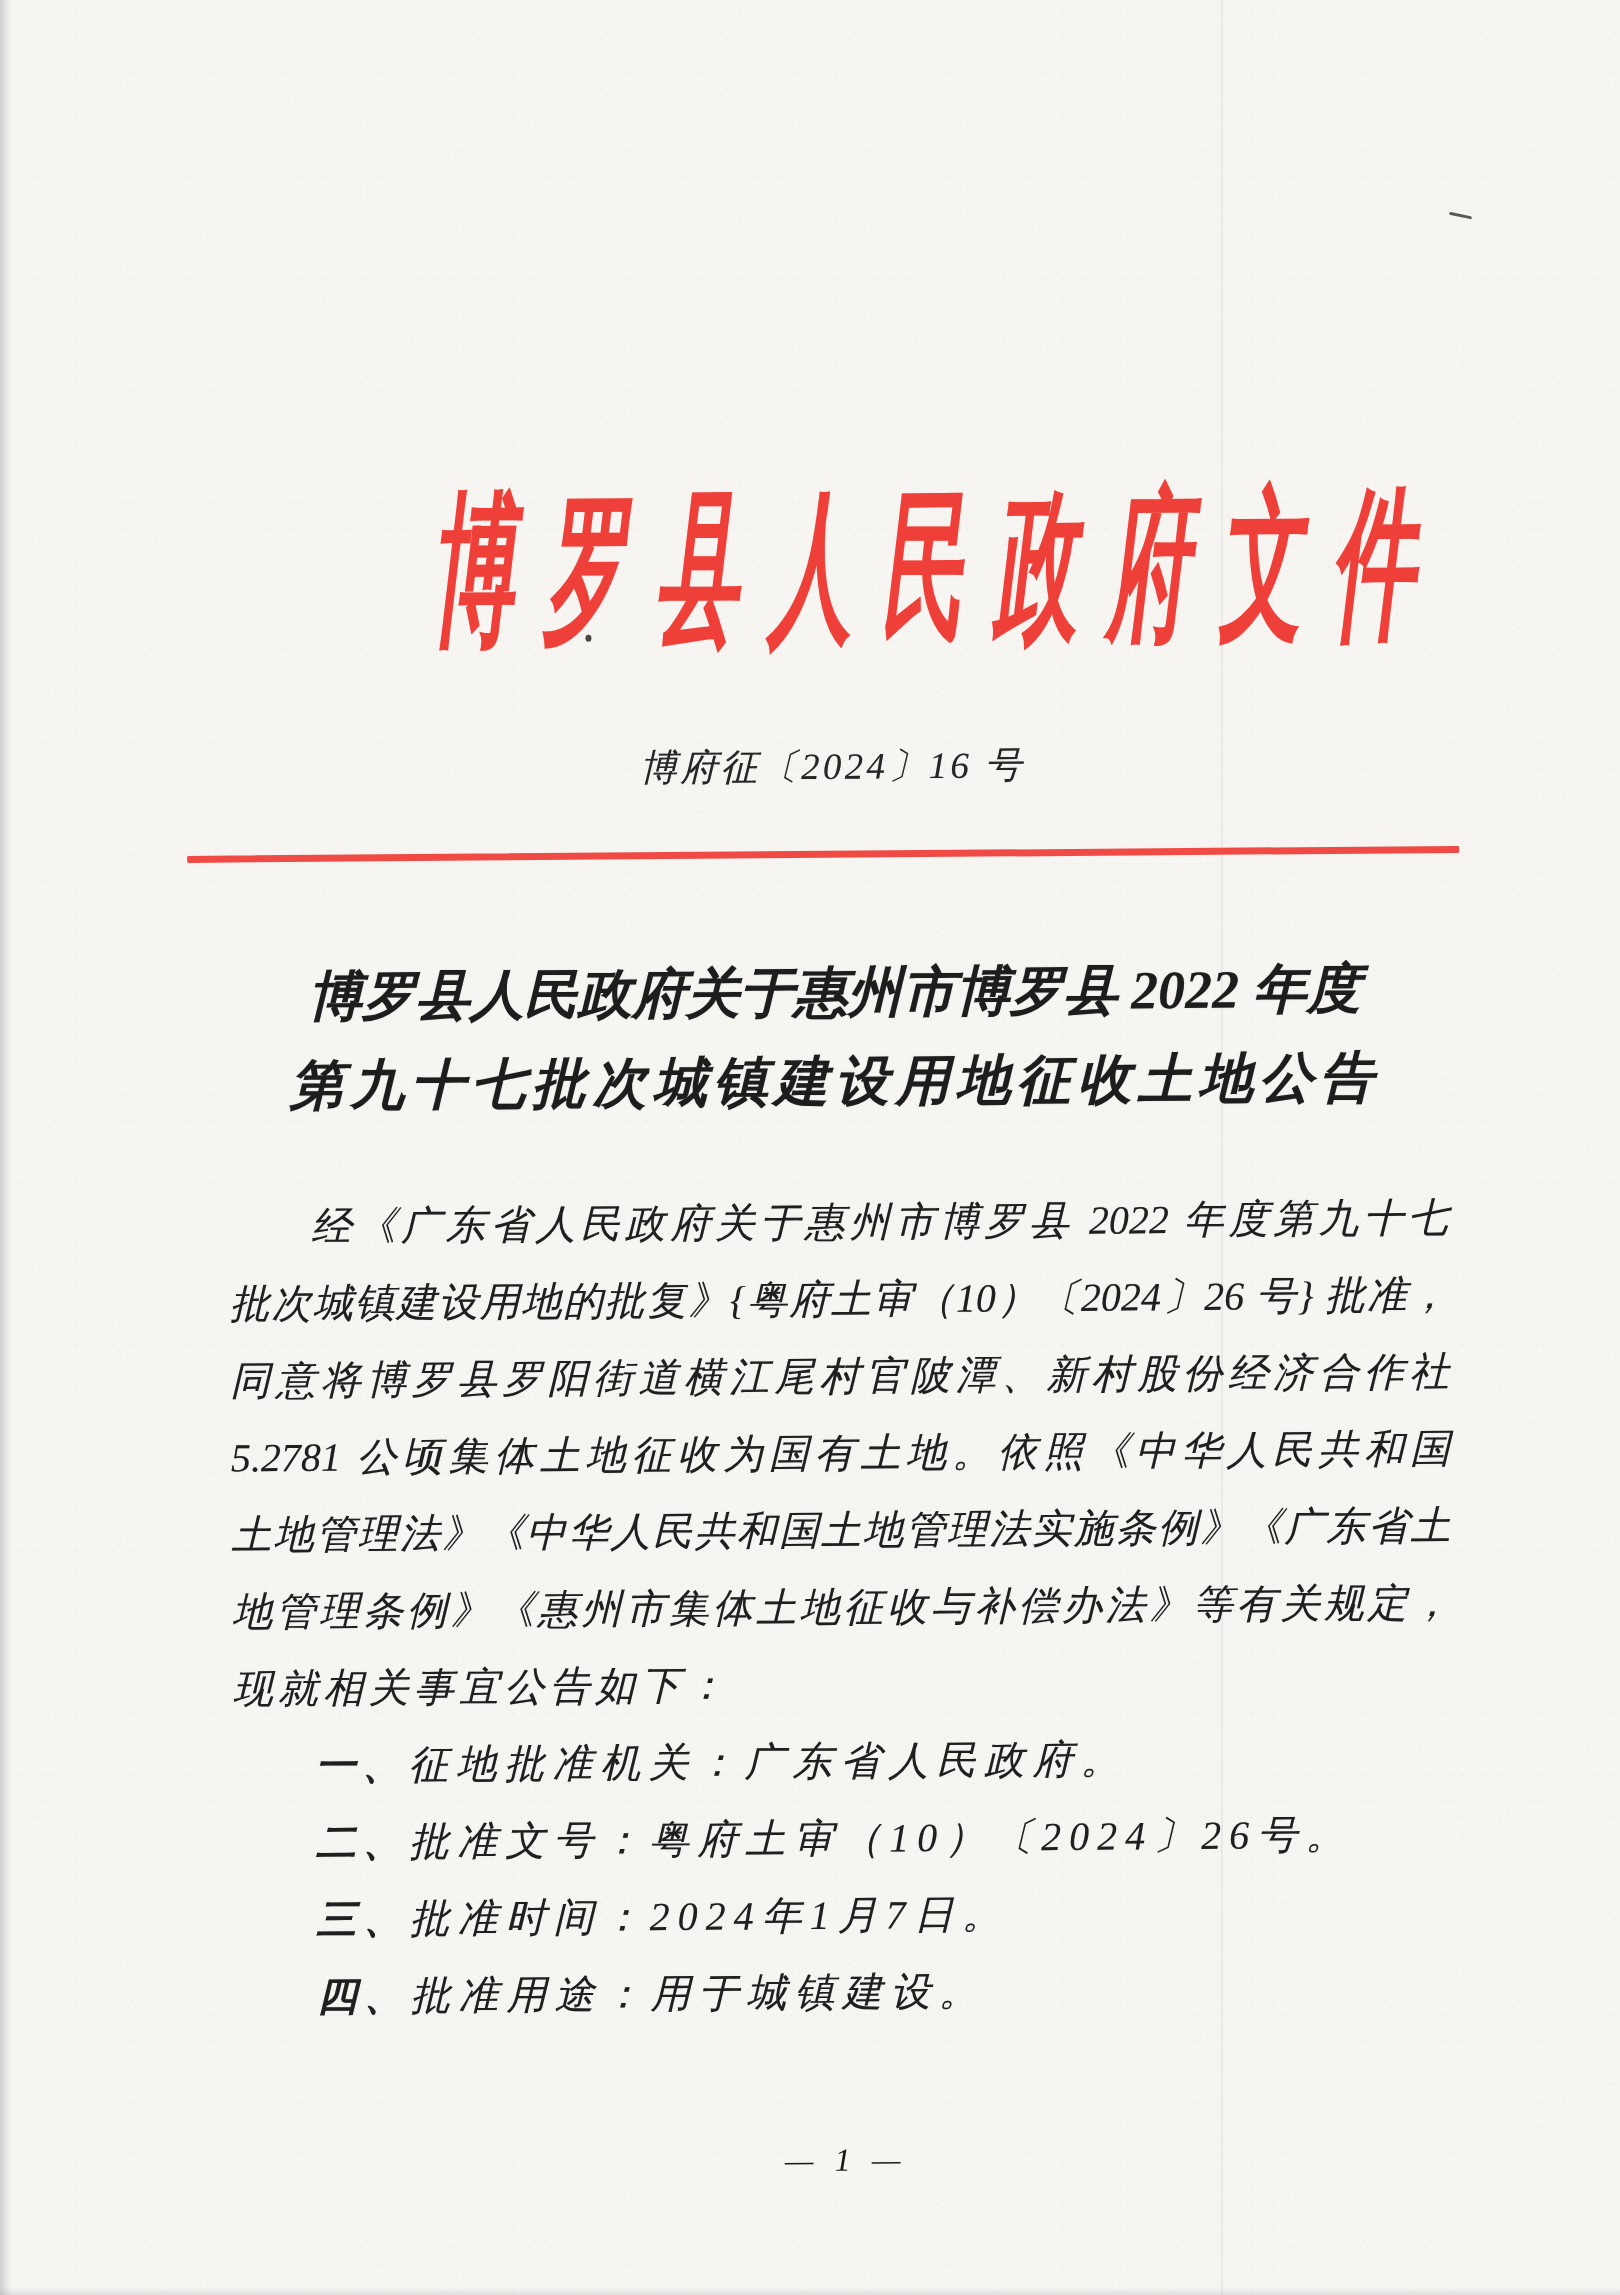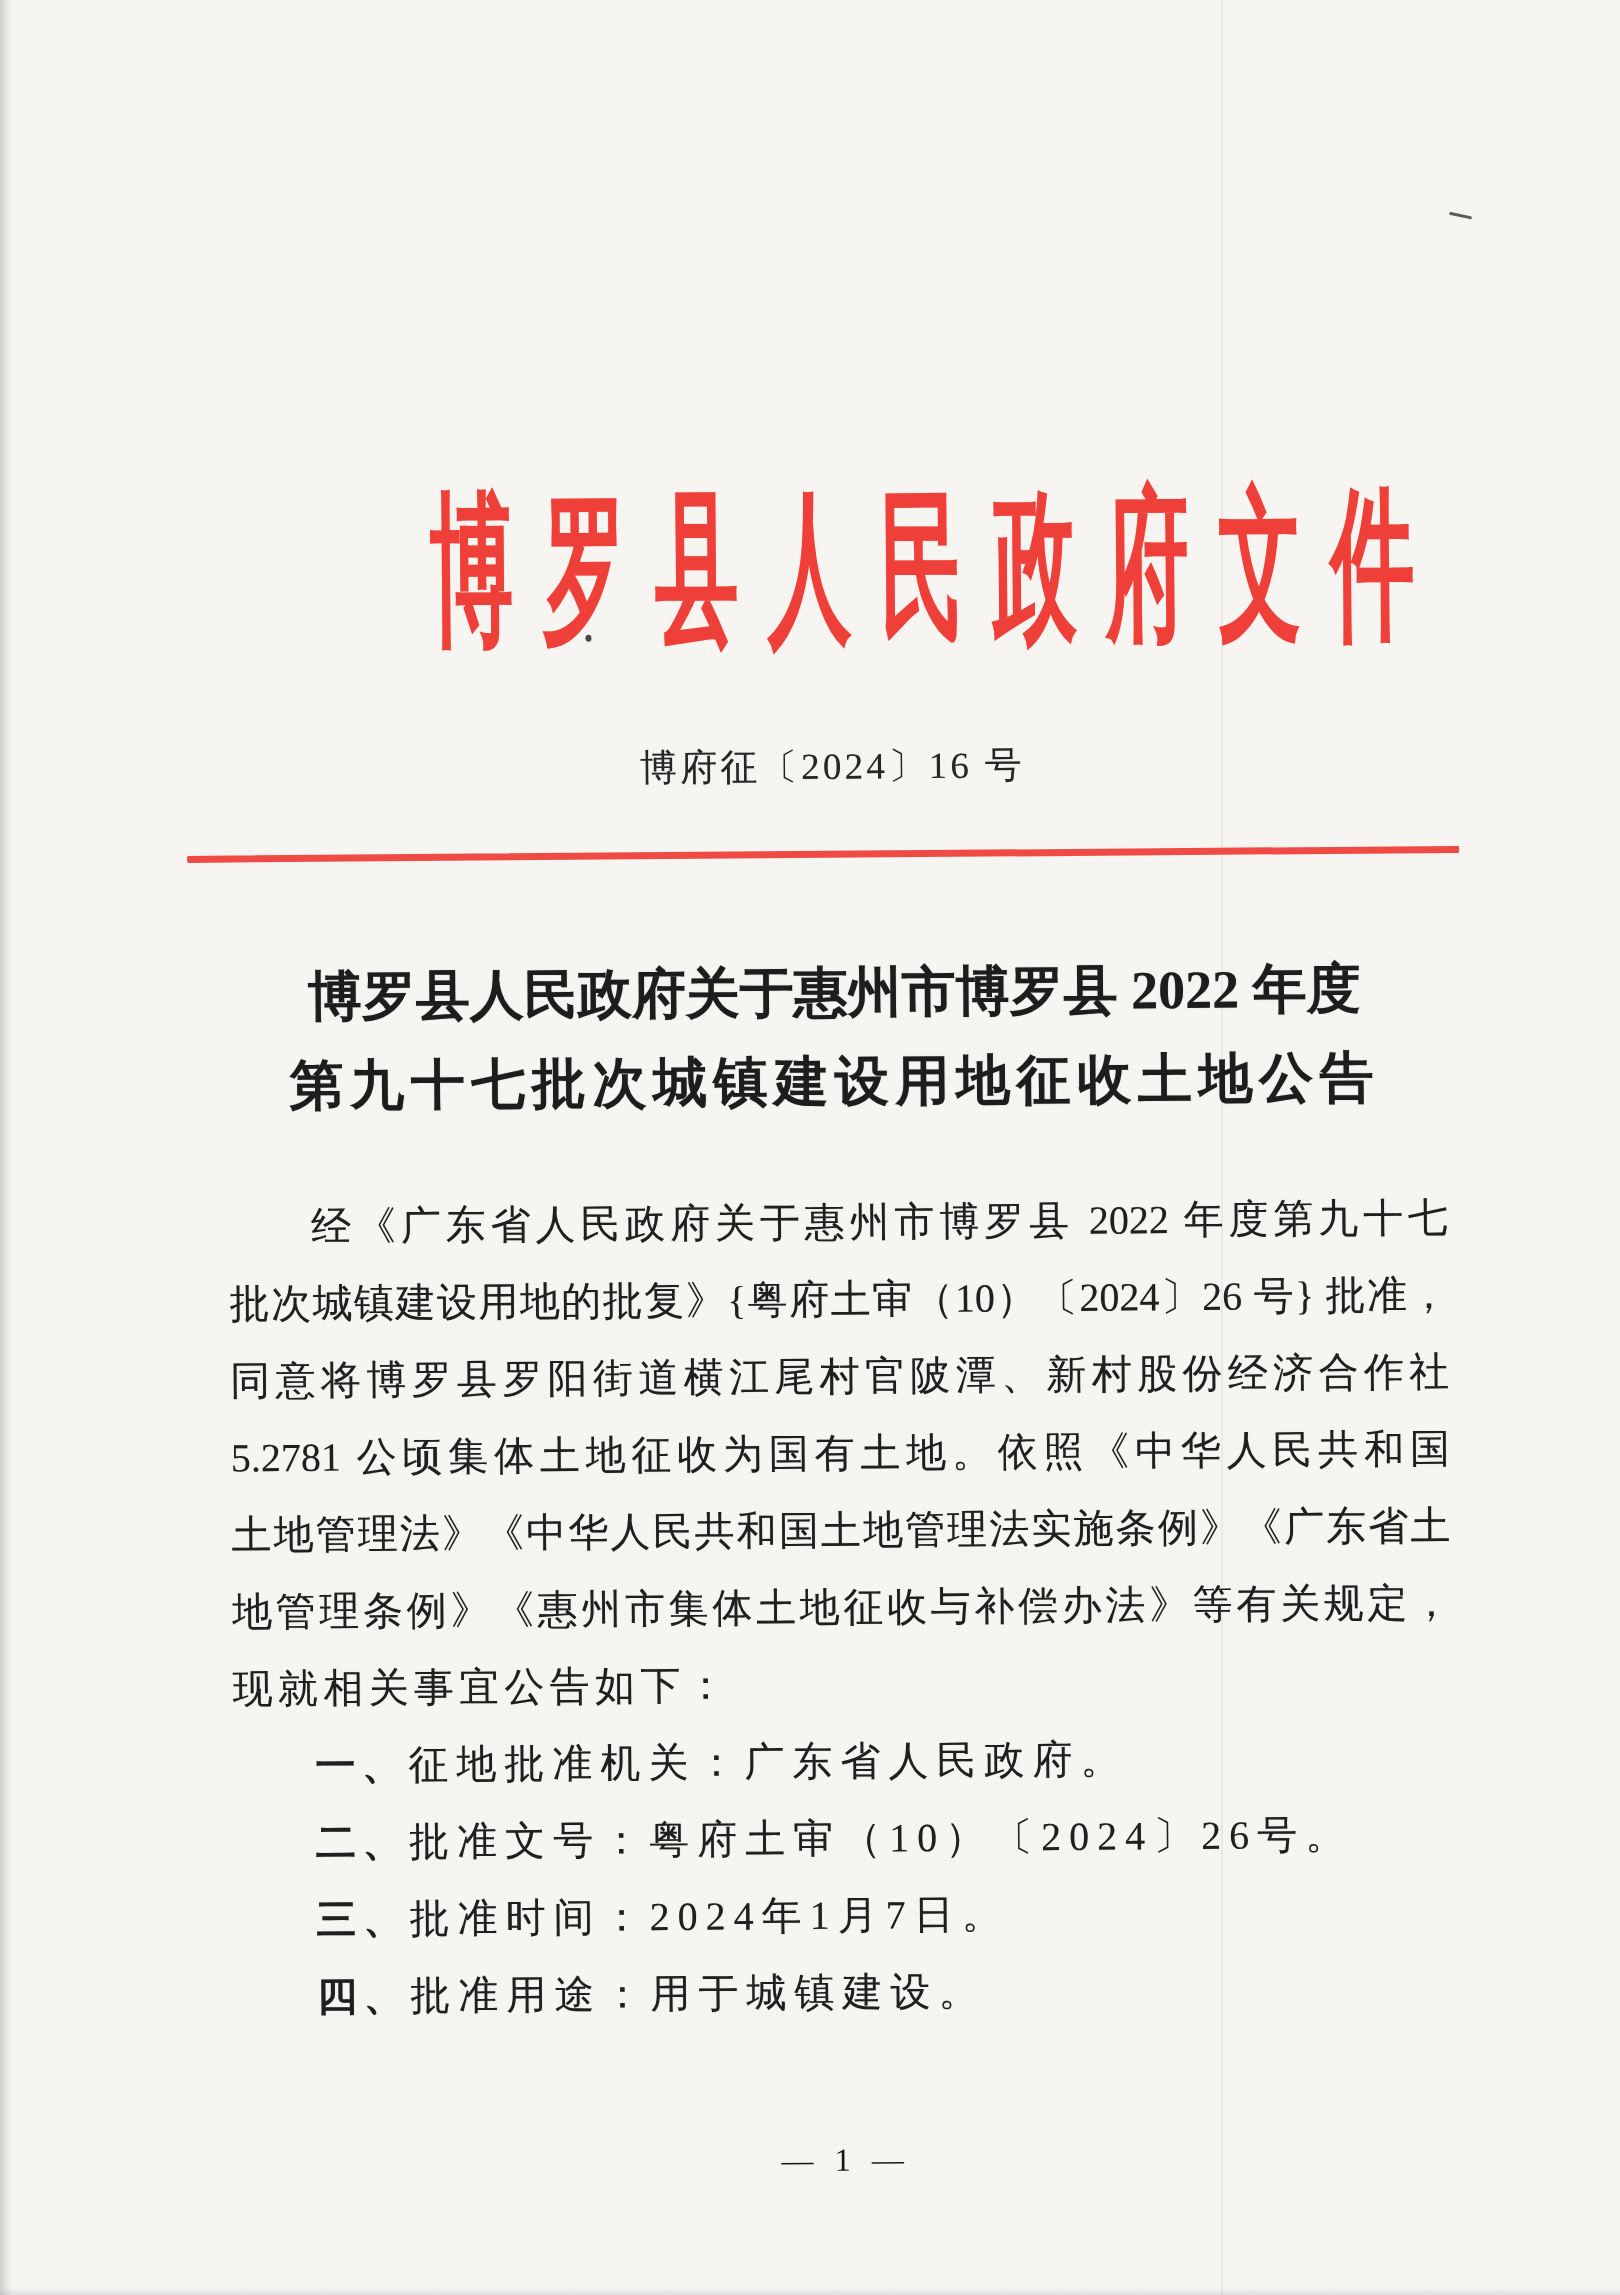--- a/index.html
+++ b/index.html
@@ -13,20 +13,21 @@
     position: relative;
     width: 1620px; height: 2295px;
     background-color: #f6f5f2;
     background-image:
       radial-gradient(rgba(90,90,115,0.06) 0.7px, transparent 0.8px),
       radial-gradient(rgba(125,118,100,0.05) 0.7px, transparent 0.7px),
       radial-gradient(rgba(60,60,85,0.045) 0.8px, transparent 1px);
     background-size: 7.3px 8.6px, 11.2px 12.6px, 19px 20.5px;
     background-position: 0 0, 4px 6px, 8.6px 2.6px;
     overflow: hidden;
+    font-style: italic;
   }
   
   .page::before {
     content: "";
     position: absolute; left: 0; top: 0; bottom: 0; width: 10.6px;
     background: linear-gradient(90deg, rgba(120,120,125,0.30), rgba(120,120,125,0));
     z-index: 5;
   }
   .page::after {
     content: "";

